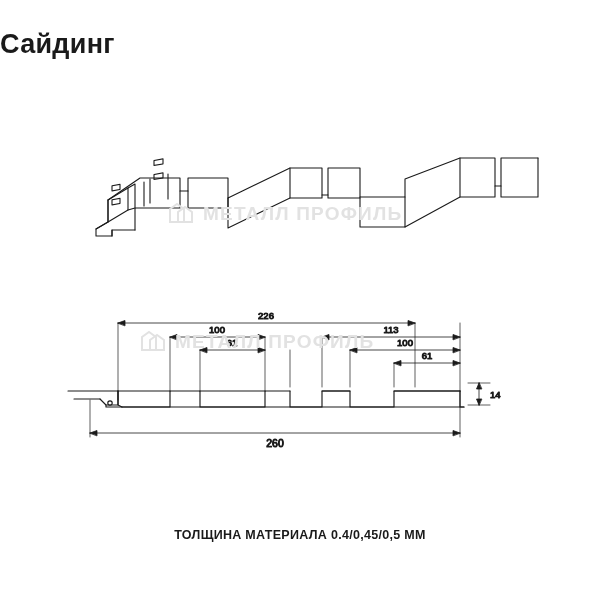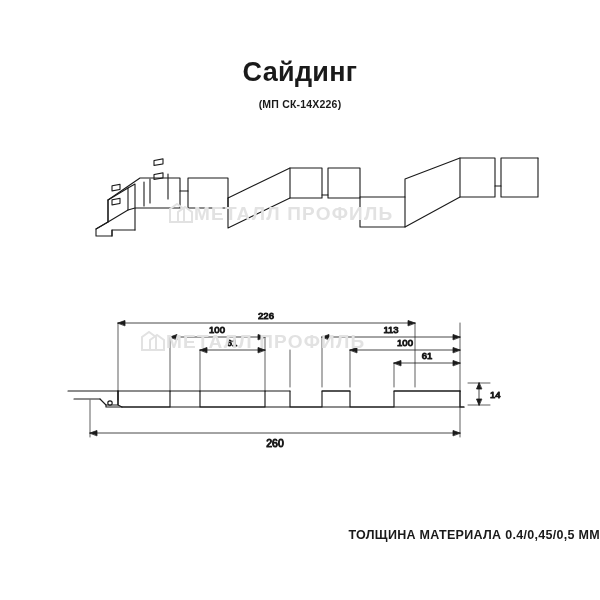--- a/index.html
+++ b/index.html
@@ -16,24 +16,24 @@
     overflow: hidden;
   }
   .page {
     position: relative;
     width: 600px;
     height: 600px;
   }
   
   .header {
     position: absolute;
-    top: 58px;
+    top: 30px;
     left: 0;
     width: 600px;
-    text-align: center;
+    text-align: left;
   }
   .title {
     font-size: 27px;
     font-weight: bold;
     letter-spacing: 0.3px;
     line-height: 1.1;
     margin: 0;
   }
   .subtitle {
     font-size: 13.5px;
@@ -63,20 +63,21 @@
     height: 165px;
     text-align: right;
   }
   
   .wm {
     position: absolute;
     pointer-events: none;
     user-select: none;
     display: flex;
     align-items: center;
+    gap: 9px;
     opacity: 1;
   }
   .wm-text {
     font-size: 19px;
     font-weight: bold;
     letter-spacing: 1.2px;
     color: #e2e2e2;
     white-space: nowrap;
   }
   .wm-logo {
@@ -84,39 +85,38 @@
     height: 24px;
   }
   .wm-1 { top: 202px; left: 168px; }
   .wm-2 { top: 330px; left: 140px; }
   
   .footer {
     position: absolute;
     top: 528px;
     left: 0;
     width: 600px;
-    text-align: right;
+    text-align: center;
     font-size: 12.5px;
     font-weight: bold;
     letter-spacing: 0.3px;
   }
   svg { display: block; }
   text {
     font-family: "Liberation Sans", sans-serif;
     fill: #1a1a1a;
   }
 </style>
 </head>
 <body>
 
 <div class="page">
 
   <div class="header">
     <div class="title">Сайдинг</div>
-    <div class="code">(МП СК-14Х226)</div>
   </div>
 
   <div class="iso-wrap">
     <svg width="490" height="125" viewBox="0 0 490 125">
       <g fill="none" stroke="#1a1a1a" stroke-width="1.1" stroke-linejoin="round" stroke-linecap="round">
 
         <path d="M 48 50 L 80 28 L 120 28 L 120 41 L 128 41 L 128 28 L 168 28 L 168 48 L 230 18 L 262 18 L 262 45 L 268 45 L 268 18 L 300 18 L 300 47 L 345 47 L 345 29 L 400 8 L 435 8 L 435 36 L 441 36 L 441 8 L 478 8"></path>
 
         <path d="M 48 50 L 48 72 L 36 79 L 36 86 L 52 86 L 52 80 L 75 80"></path>
         <path d="M 75 80 L 75 58 L 120 58 L 120 41"></path>

